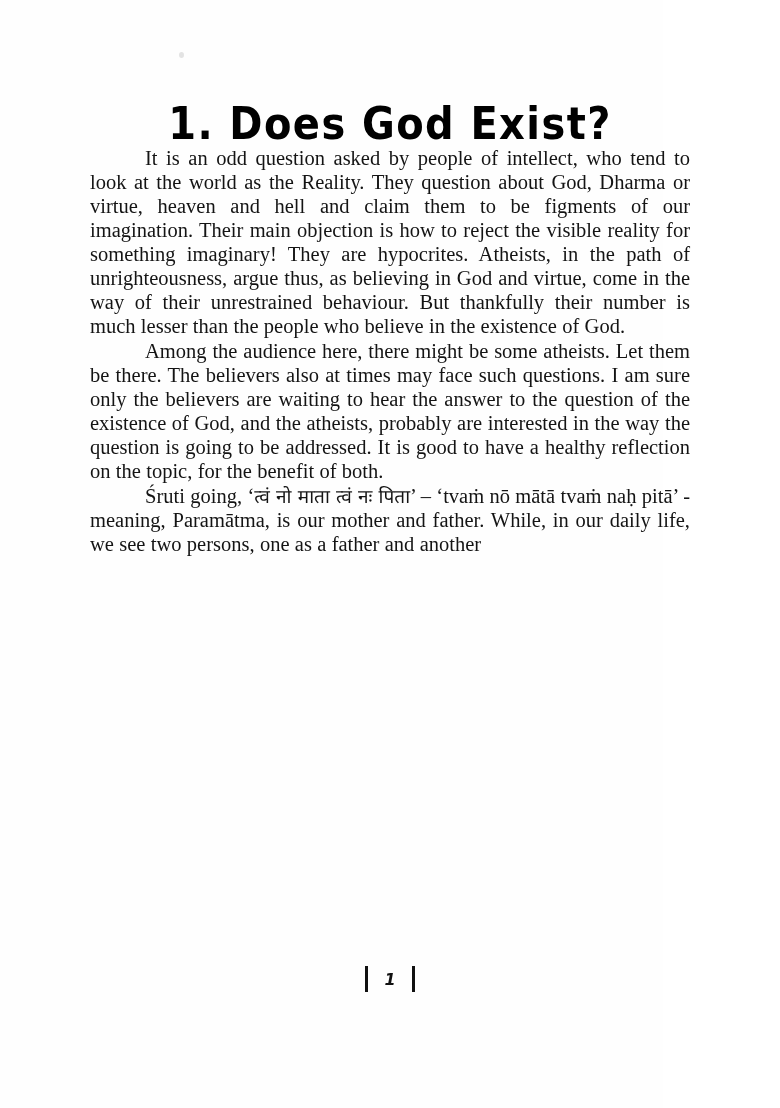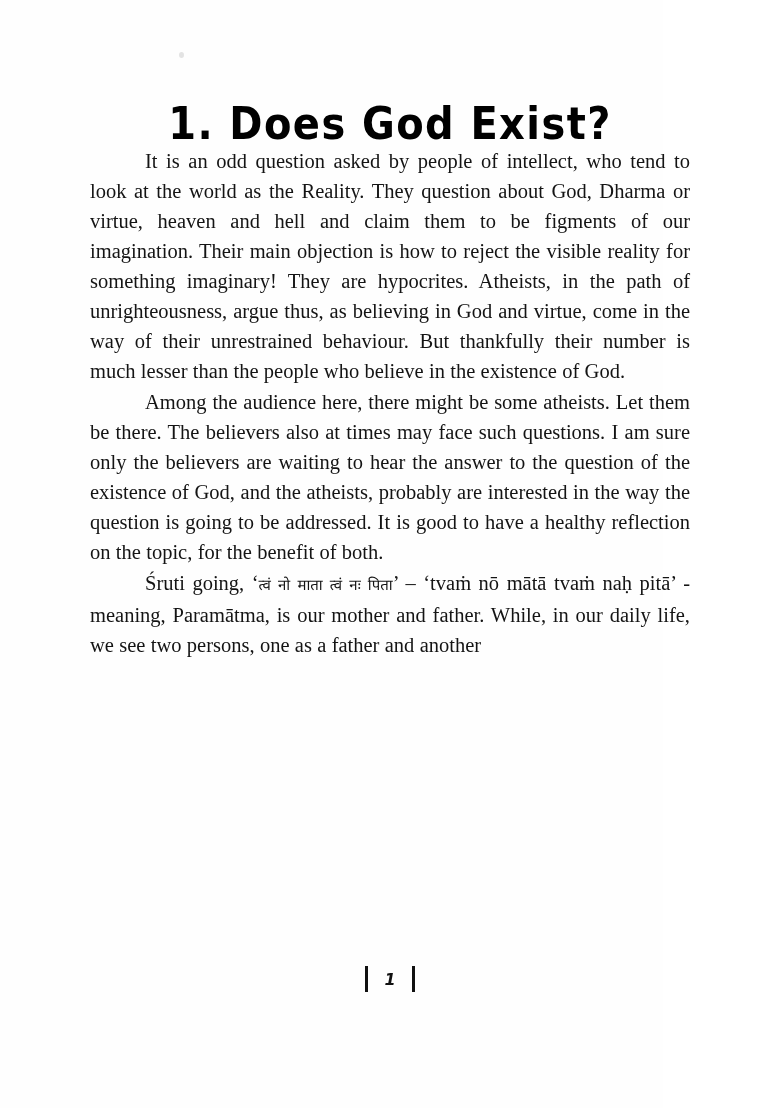--- a/index.html
+++ b/index.html
@@ -59,33 +59,33 @@
     top: 146px;
     width: 600px;
   }
 
   p.para {
     margin: 0;
     text-align: justify;
     text-align-last: left;
     text-indent: 55px;
     font-size: 20.5px;
-    line-height: 30px;
+    line-height: 24px;
     color: #141414;
     word-spacing: 0.2px;
     hyphens: none;
   }
 
   p.para + p.para {
     margin-top: 1px;
   }
 
   .deva {
     font-family: "DejaVu Sans", sans-serif;
-    font-size: 15px;
+    font-size: 19px;
   }
 
   .footer {
     position: absolute;
     left: 0;
     top: 966px;
     width: 780px;
     display: flex;
     align-items: center;
     justify-content: center;

